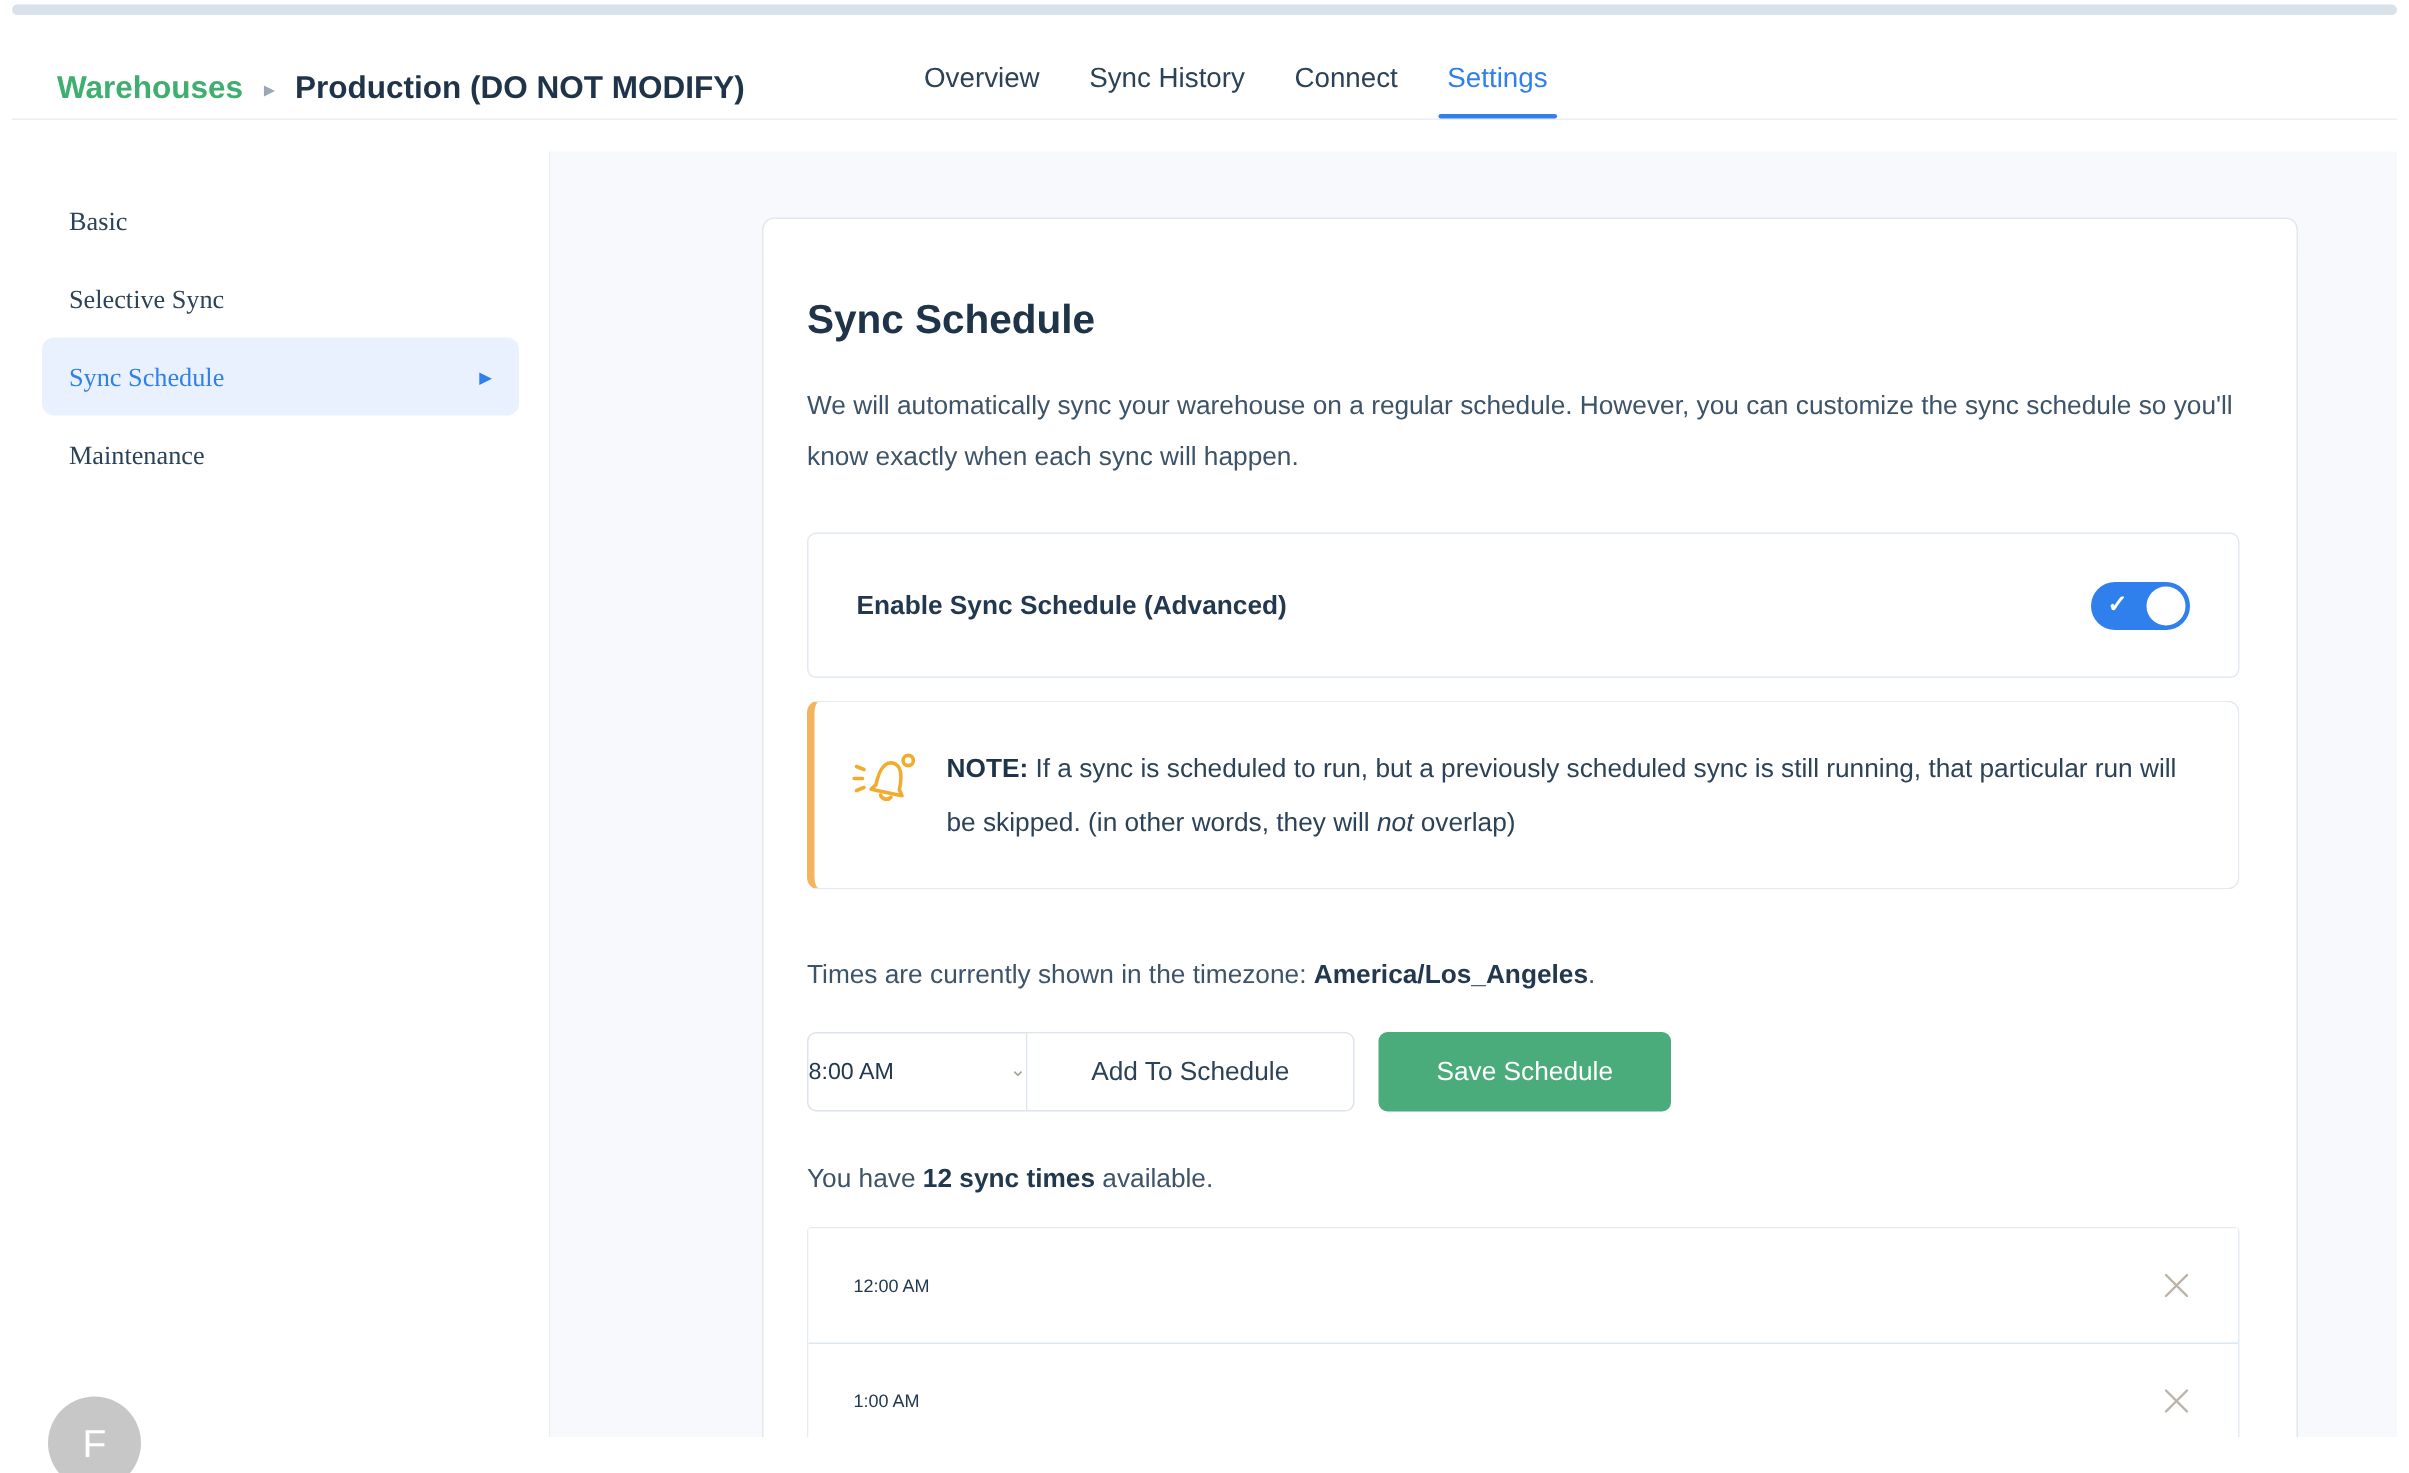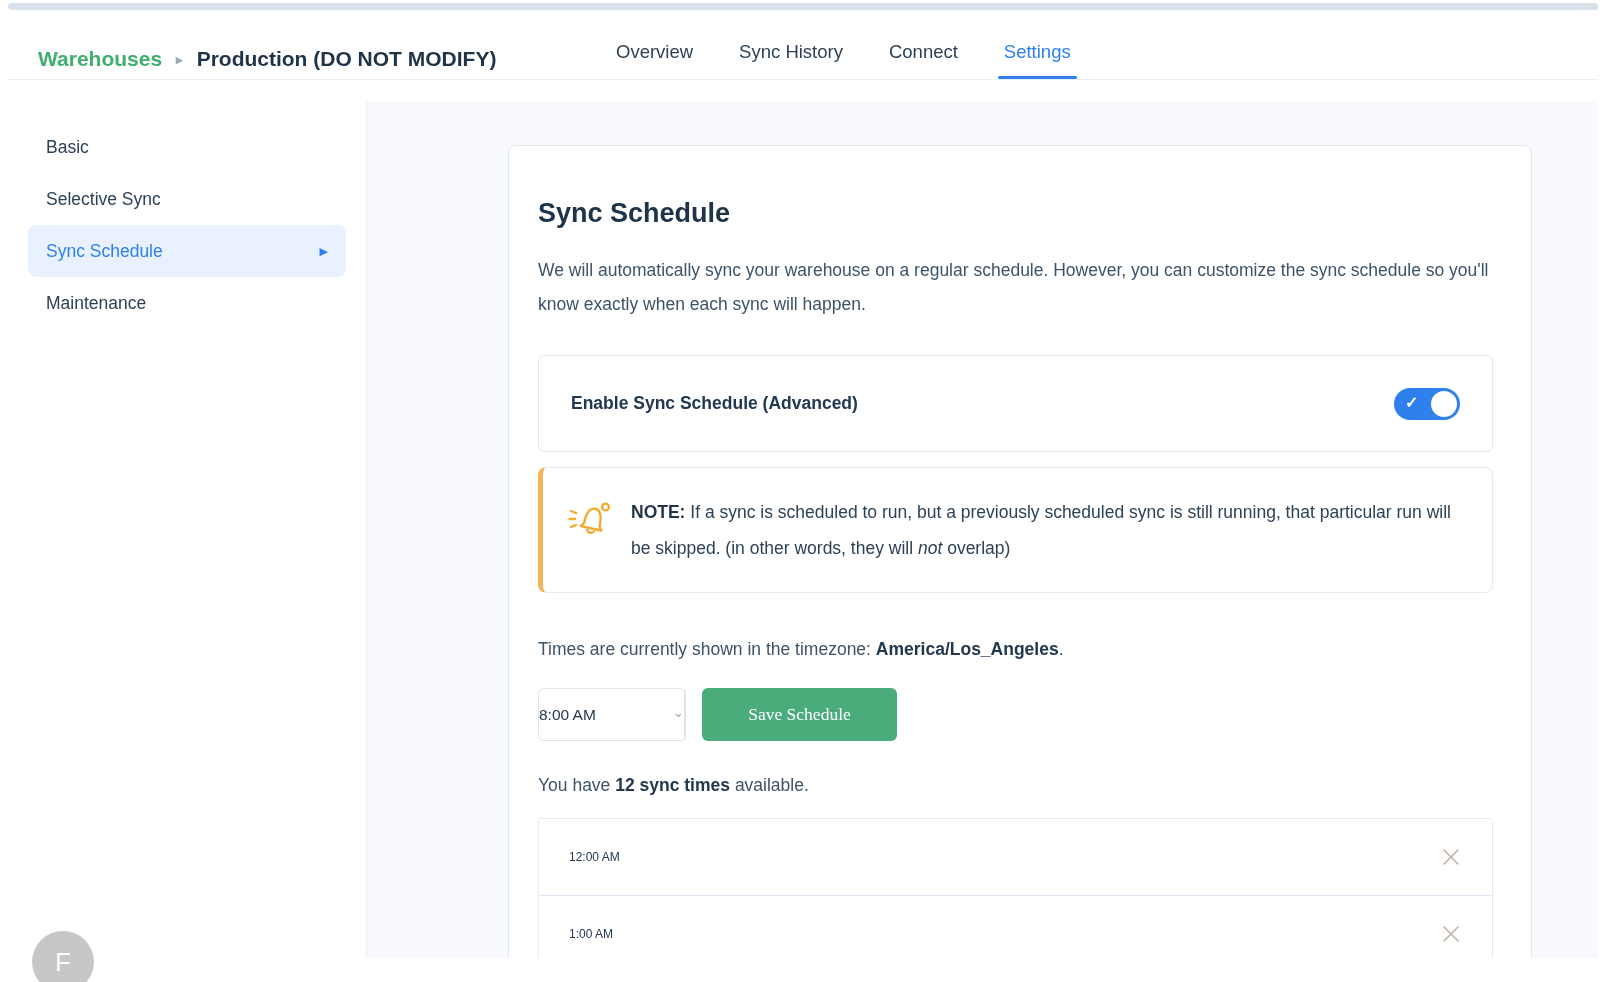--- a/index.html
+++ b/index.html
@@ -11,30 +11,30 @@
 
   
   .header { position:absolute; left:8px; right:8px; top:10px; height:70px;
             background:#fff; border-bottom:1px solid #e9eef4; }
   .breadcrumb { position:absolute; left:30px; top:37px; display:flex; align-items:center;
                 font-size:21px; font-weight:bold; white-space:nowrap; }
   .crumb-root { color:#3fae6e; cursor:pointer; }
   .crumb-sep  { color:#9aa7b4; font-size:13px; margin:0 14px; }
   .crumb-current { color:#1f3349; }
 
-  .tabs { position:absolute; left:608px; top:0; height:100%; display:flex; gap:46px; }
+  .tabs { position:absolute; left:608px; top:0; height:100%; display:flex; gap:33px; }
   .tab { display:flex; align-items:center; height:100%; padding-top:14px;
          font-size:18.5px; font-weight:500; color:#2c4257; cursor:pointer; position:relative; }
   .tab.active { color:#2f80ed; }
   .tab.active::after { content:""; position:absolute; left:-6px; right:-6px; bottom:0;
                        height:3px; background:#2f80ed; border-radius:2px; }
 
   
   .sidebar { position:absolute; left:8px; top:101px; width:359px; bottom:24px;
-             background:#fff; border-right:1px solid #e9eef4; padding-top:20px; }
+             background:#fff; border-right:1px solid #e9eef4; padding-top:20px;font-family:Liberation Serif, serif; }
   .side-item { margin:0 20px; height:52px; display:flex; align-items:center;
                padding:0 18px; font-size:17.5px; color:#2c4257; border-radius:8px;
                cursor:pointer; }
   .side-item.active { background:#e8f1fd; color:#2f80ed; }
   .side-arrow { margin-left:auto; font-size:11px; color:#2f80ed; }
 
   
   .main { position:absolute; left:367px; top:101px; right:8px; bottom:24px;
           background:#f7f9fc; overflow:hidden; }
   .card { position:absolute; left:141px; top:44px; width:1024px; height:1400px;
@@ -73,21 +73,21 @@
                   background:#fff; }
   .time-select { width:146px; display:flex; align-items:center; justify-content:space-between;
                  gap:12px; font-size:15.5px; color:#22384f; border-right:1px solid #dce4ed;
                  cursor:pointer; }
   .chevron { color:#a9a194; font-size:13px; line-height:1; transform:translateY(-2px); }
   .add-btn { width:217px; display:flex; align-items:center; justify-content:center;
              font-size:17.5px; color:#2c4257; background:#fff; border:none;
              cursor:pointer; border-radius:0 6px 6px 0; }
   .save-btn { margin-left:16px; width:195px; height:100%; background:#4aab7b;
               border:none; border-radius:6px; color:#fff; font-size:17.5px;
-              cursor:pointer; font-family:Liberation Serif, serif; }
+              cursor:pointer; font-family:Liberation Sans, sans-serif; }
 
   .avail-line { margin-top:34px; font-size:17.5px; color:#3d5368; }
   .avail-line b { color:#22384f; }
 
   .times-list { margin-top:22px; border:1px solid #e3ebf3; border-radius:3px; }
   .time-row { height:76px; display:flex; align-items:center; padding:0 30px;
               font-size:12px; color:#22384f; background:#fff; }
   .time-row + .time-row { border-top:1px solid #dde7f1; }
   .close-x { margin-left:auto; cursor:pointer; display:flex; }
 
@@ -170,20 +170,21 @@
       <div class="tz-line">
         <span>Times are currently shown in the timezone: </span><b>America/Los_Angeles</b><span>.</span>
       </div>
 
       <div class="controls">
         <div class="select-group">
           <div class="time-select">
             <span>8:00 AM</span>
             <span class="chevron">⌄</span>
           </div>
+          <button class="add-btn">Add To Schedule</button>
         </div>
         <button class="save-btn">Save Schedule</button>
       </div>
 
       <div class="avail-line">
         <span>You have </span><b>12 sync times</b><span> available.</span>
       </div>
 
       <div class="times-list">
         <div class="time-row">

